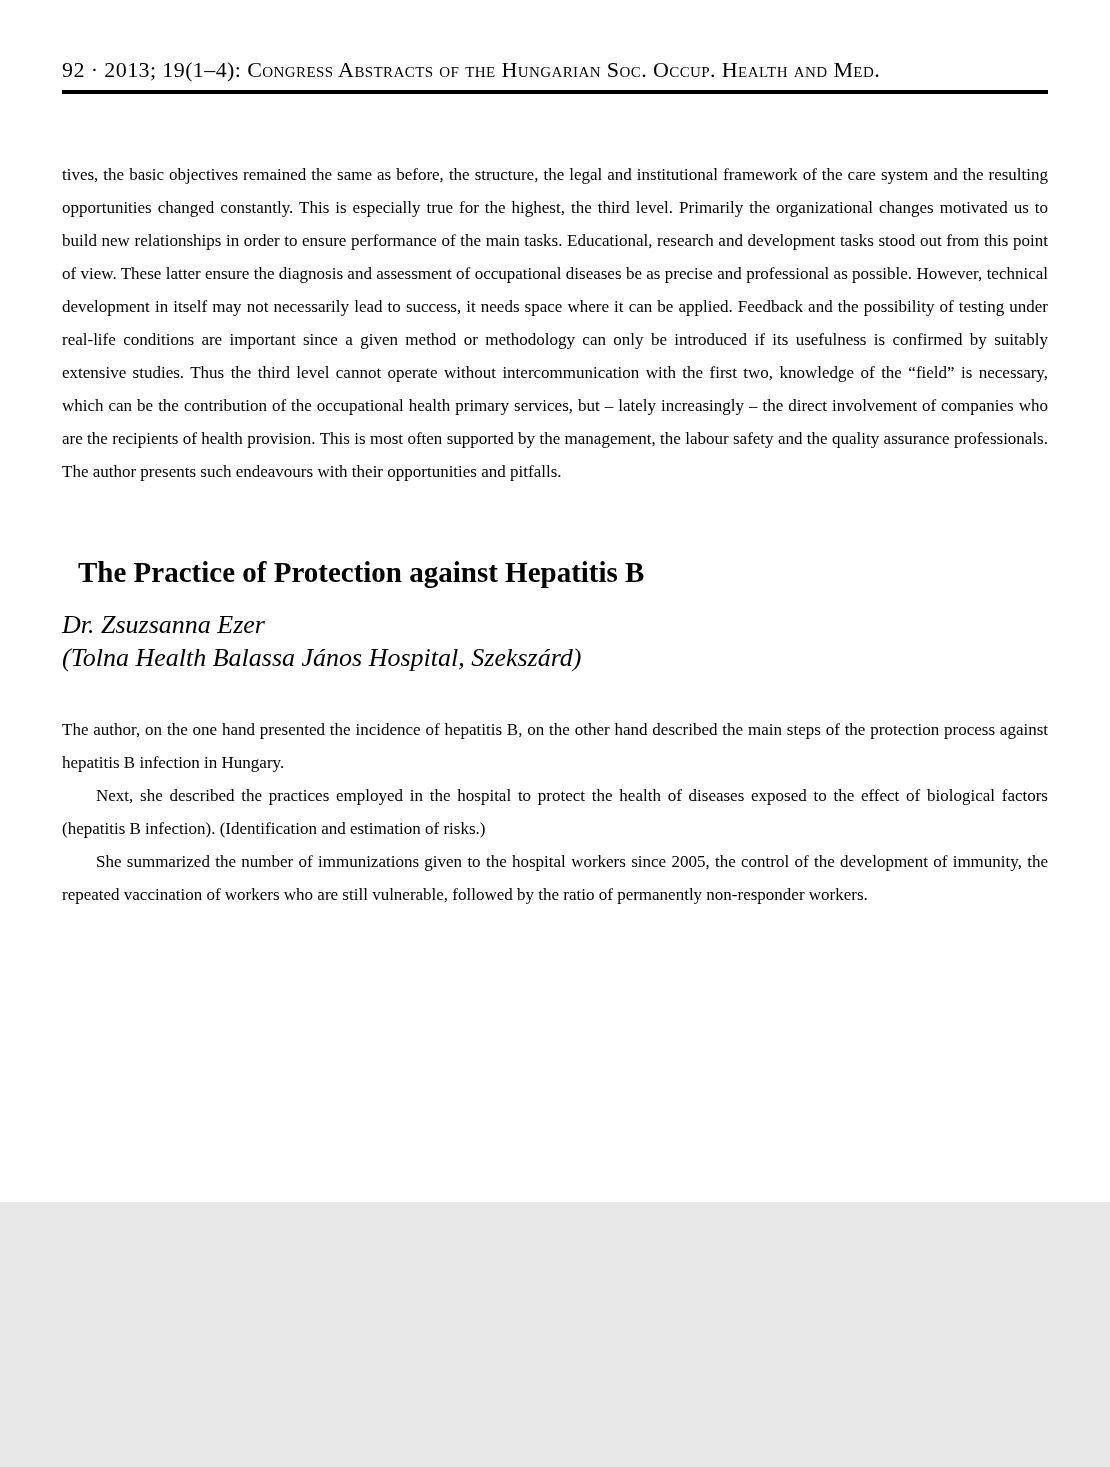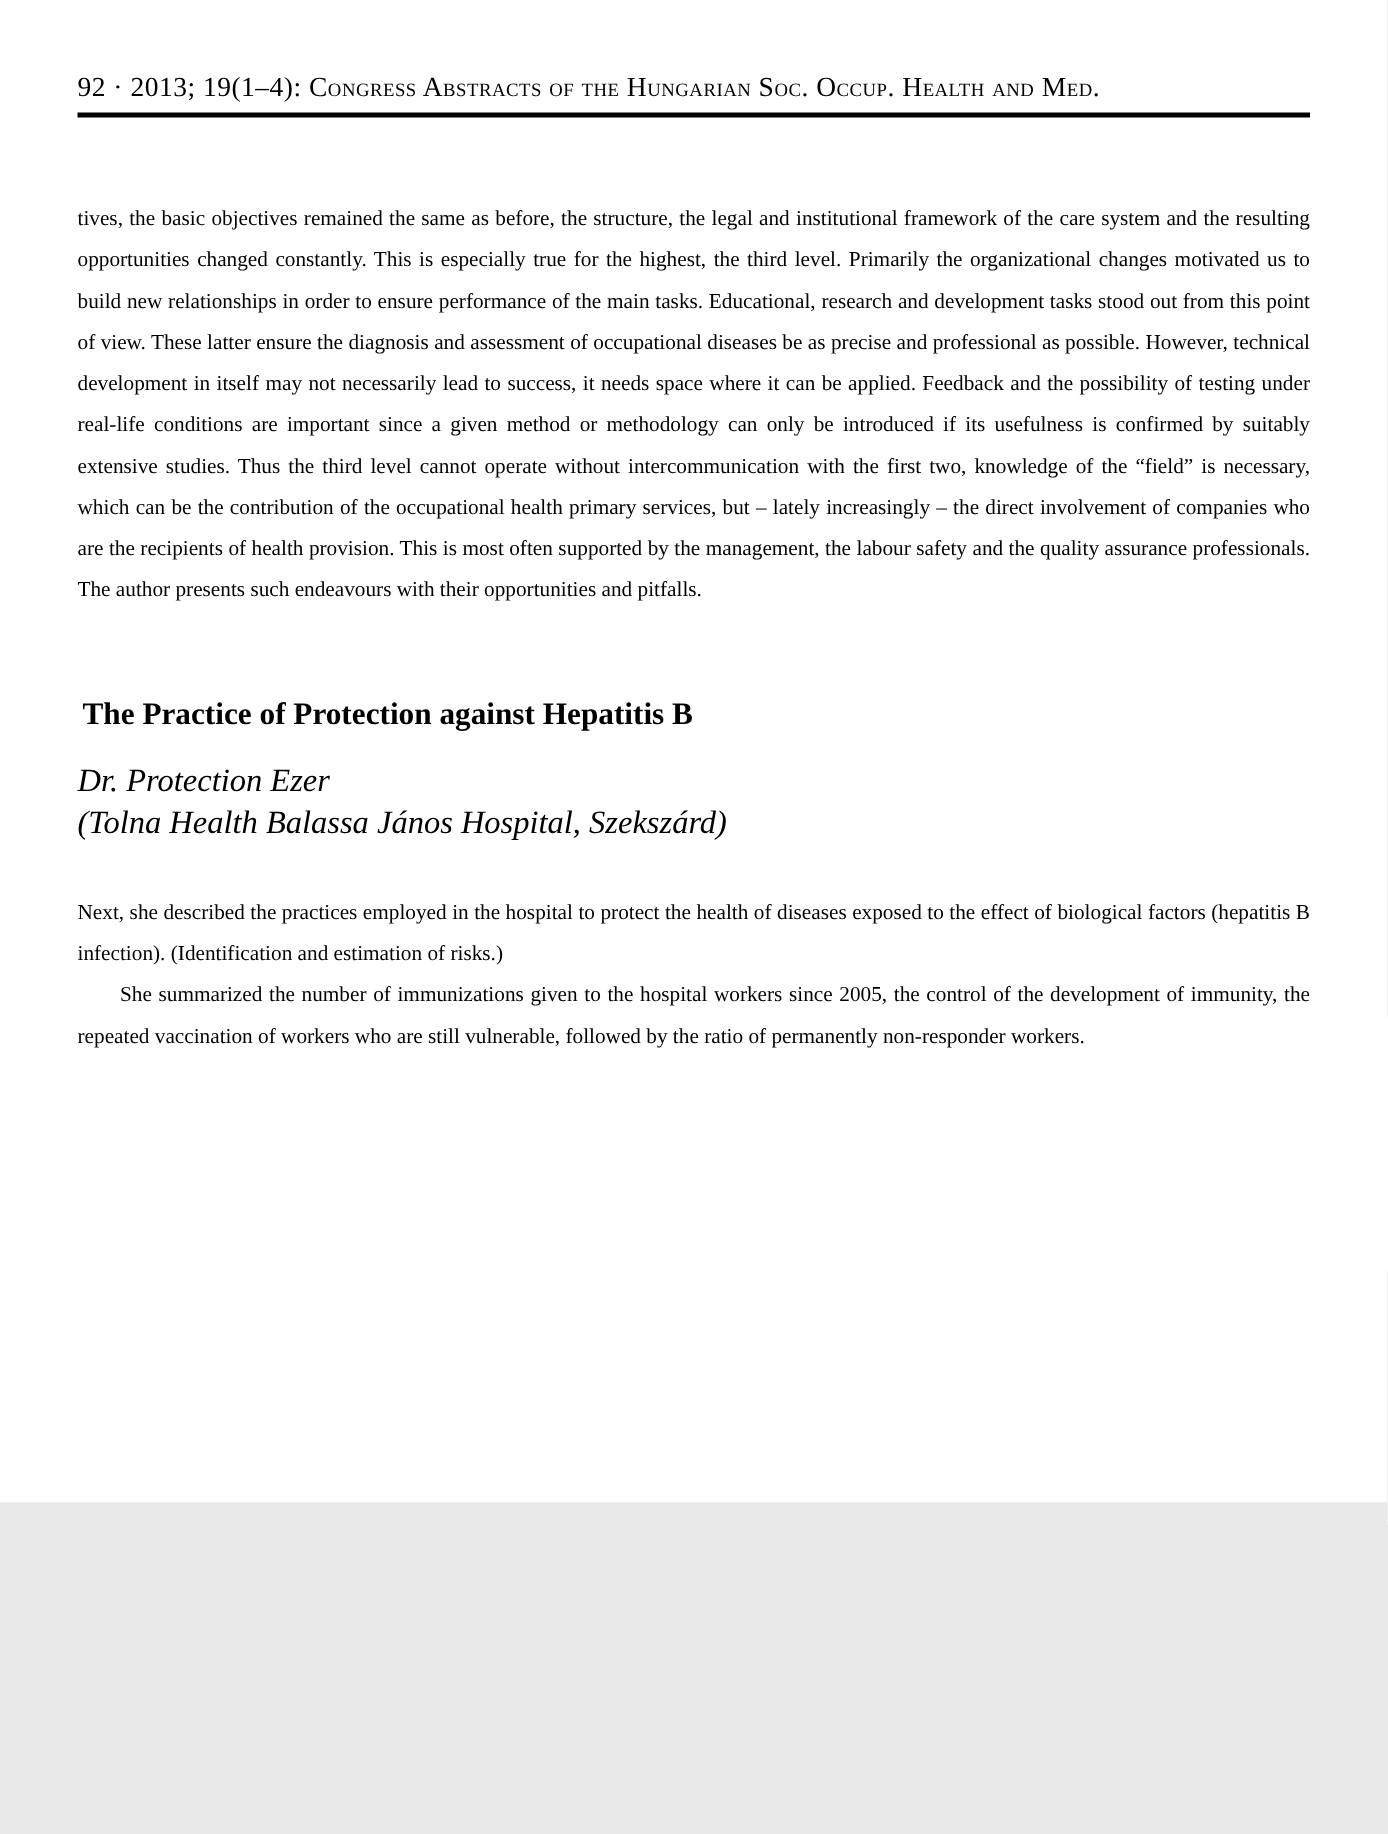--- a/index.html
+++ b/index.html
@@ -42,22 +42,22 @@
     text-align: justify;
     text-indent: 34px;
   }
   .paragraphs p:first-child {
     text-indent: 0;
   }
   .abstract {
     margin-top: 66px;
   }
   .title {
-    margin: 4px;
-    font-size: 25px;
+    margin: 16px;
+    font-size: 29px;
     line-height: 36px;
     font-weight: bold;
   }
   .authors {
     margin-top: 18px;
     font-style: italic;
     font-size: 26px;
     line-height: 33px;
   }
   .body-pars {
@@ -80,23 +80,24 @@
         <p>tives, the basic objectives remained the same as before, the structure, the legal and institutional framework of the care system and the resulting opportunities changed constantly. This is especially true for the highest, the third level. Primarily the organizational changes motivated us to build new relationships in order to ensure performance of the main tasks. Educational, research and development tasks stood out from this point of view. These latter ensure the diagnosis and assessment of occupational diseases be as precise and professional as possible. However, technical development in itself may not necessarily lead to success, it needs space where it can be applied. Feedback and the possibility of testing under real-life conditions are important since a given method or methodology can only be introduced if its usefulness is confirmed by suitably extensive studies. Thus the third level cannot operate without intercommunication with the first two, knowledge of the “field” is necessary, which can be the contribution of the occupational health primary services, but – lately increasingly – the direct involvement of companies who are the recipients of health provision. This is most often supported by the management, the labour safety and the quality assurance professionals. The author presents such endeavours with their opportunities and pitfalls.</p>
       </div>
   </section>
 
   <section class="abstract">
     <h1 class="title">
         <div>The Practice of Protection against Hepatitis B</div>
       </h1>
 
     <div class="authors">
-      <div>Dr. Protection Ezer</div>
+      <div>Dr. Zsuzsanna Ezer</div>
       <div>(Tolna Health Balassa János Hospital, Szekszárd)</div>
     </div>
 
     <div class="paragraphs body-pars">
+        <p>The author, on the one hand presented the incidence of hepatitis B, on the other hand described the main steps of the protection process against hepatitis B infection in Hungary.</p>
         <p>Next, she described the practices employed in the hospital to protect the health of diseases exposed to the effect of biological factors (hepatitis B infection). (Identification and estimation of risks.)</p>
         <p>She summarized the number of immunizations given to the hospital workers since 2005, the control of the development of immunity, the repeated vaccination of workers who are still vulnerable, followed by the ratio of permanently non-responder workers.</p>
       </div>
   </section>
 
 </div>
 
 </body></html>

